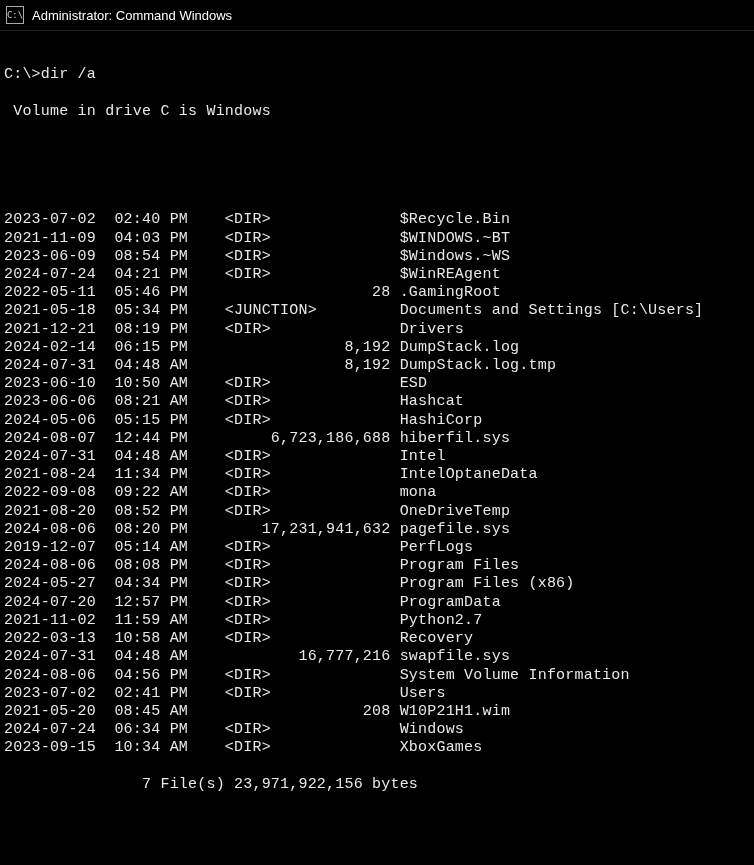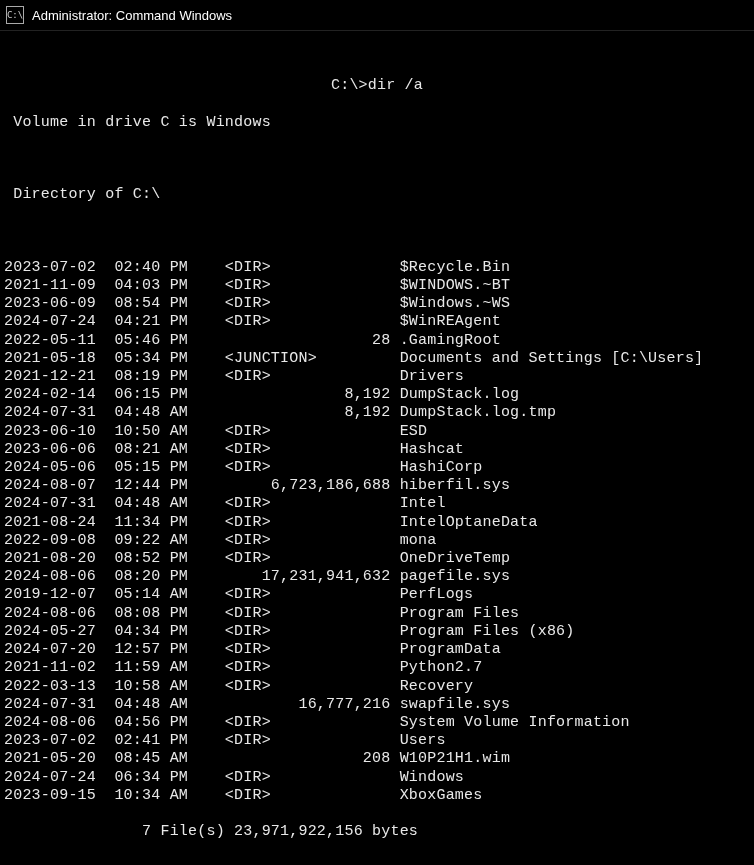--- a/index.html
+++ b/index.html
@@ -38,39 +38,37 @@
   }
   .terminal {
     padding: 10px 4px 4px 4px;
     color: #e8e8e8;
     font-size: 15px;
     line-height: 18.2px;
     white-space: pre;
     letter-spacing: 0.2px;
   }
   .prompt-line {
-    margin-top: 18px;
-    text-align: center;
+    margin-top: 7px;
   }
   .spacer {
     height: 18px;
   }
 </style>
 </head>
 <body>
 
 <div class="title-bar">
   <span class="app-icon">C:\</span>
   <span>Administrator: Command Windows</span>
 </div>
 
 <div class="terminal">
 <div class="prompt-line"><span>C:\&gt;</span><span>dir /a</span></div>
 <div> Volume in drive C is Windows</div>
 <div class="spacer"></div>
-<div> Directory of C:\</div>
 <div class="spacer"></div>
 <div id="listing"><div>2023-07-02  02:40 PM    &lt;DIR&gt;              $Recycle.Bin</div><div>2021-11-09  04:03 PM    &lt;DIR&gt;              $WINDOWS.~BT</div><div>2023-06-09  08:54 PM    &lt;DIR&gt;              $Windows.~WS</div><div>2024-07-24  04:21 PM    &lt;DIR&gt;              $WinREAgent</div><div>2022-05-11  05:46 PM                    28 .GamingRoot</div><div>2021-05-18  05:34 PM    &lt;JUNCTION&gt;         Documents and Settings [C:\Users]</div><div>2021-12-21  08:19 PM    &lt;DIR&gt;              Drivers</div><div>2024-02-14  06:15 PM                 8,192 DumpStack.log</div><div>2024-07-31  04:48 AM                 8,192 DumpStack.log.tmp</div><div>2023-06-10  10:50 AM    &lt;DIR&gt;              ESD</div><div>2023-06-06  08:21 AM    &lt;DIR&gt;              Hashcat</div><div>2024-05-06  05:15 PM    &lt;DIR&gt;              HashiCorp</div><div>2024-08-07  12:44 PM         6,723,186,688 hiberfil.sys</div><div>2024-07-31  04:48 AM    &lt;DIR&gt;              Intel</div><div>2021-08-24  11:34 PM    &lt;DIR&gt;              IntelOptaneData</div><div>2022-09-08  09:22 AM    &lt;DIR&gt;              mona</div><div>2021-08-20  08:52 PM    &lt;DIR&gt;              OneDriveTemp</div><div>2024-08-06  08:20 PM        17,231,941,632 pagefile.sys</div><div>2019-12-07  05:14 AM    &lt;DIR&gt;              PerfLogs</div><div>2024-08-06  08:08 PM    &lt;DIR&gt;              Program Files</div><div>2024-05-27  04:34 PM    &lt;DIR&gt;              Program Files (x86)</div><div>2024-07-20  12:57 PM    &lt;DIR&gt;              ProgramData</div><div>2021-11-02  11:59 AM    &lt;DIR&gt;              Python2.7</div><div>2022-03-13  10:58 AM    &lt;DIR&gt;              Recovery</div><div>2024-07-31  04:48 AM            16,777,216 swapfile.sys</div><div>2024-08-06  04:56 PM    &lt;DIR&gt;              System Volume Information</div><div>2023-07-02  02:41 PM    &lt;DIR&gt;              Users</div><div>2021-05-20  08:45 AM                   208 W10P21H1.wim</div><div>2024-07-24  06:34 PM    &lt;DIR&gt;              Windows</div><div>2023-09-15  10:34 AM    &lt;DIR&gt;              XboxGames</div></div>
 <div>               7 File(s) 23,971,922,156 bytes</div>
 
 
 
 </div>
 
 </body></html>

